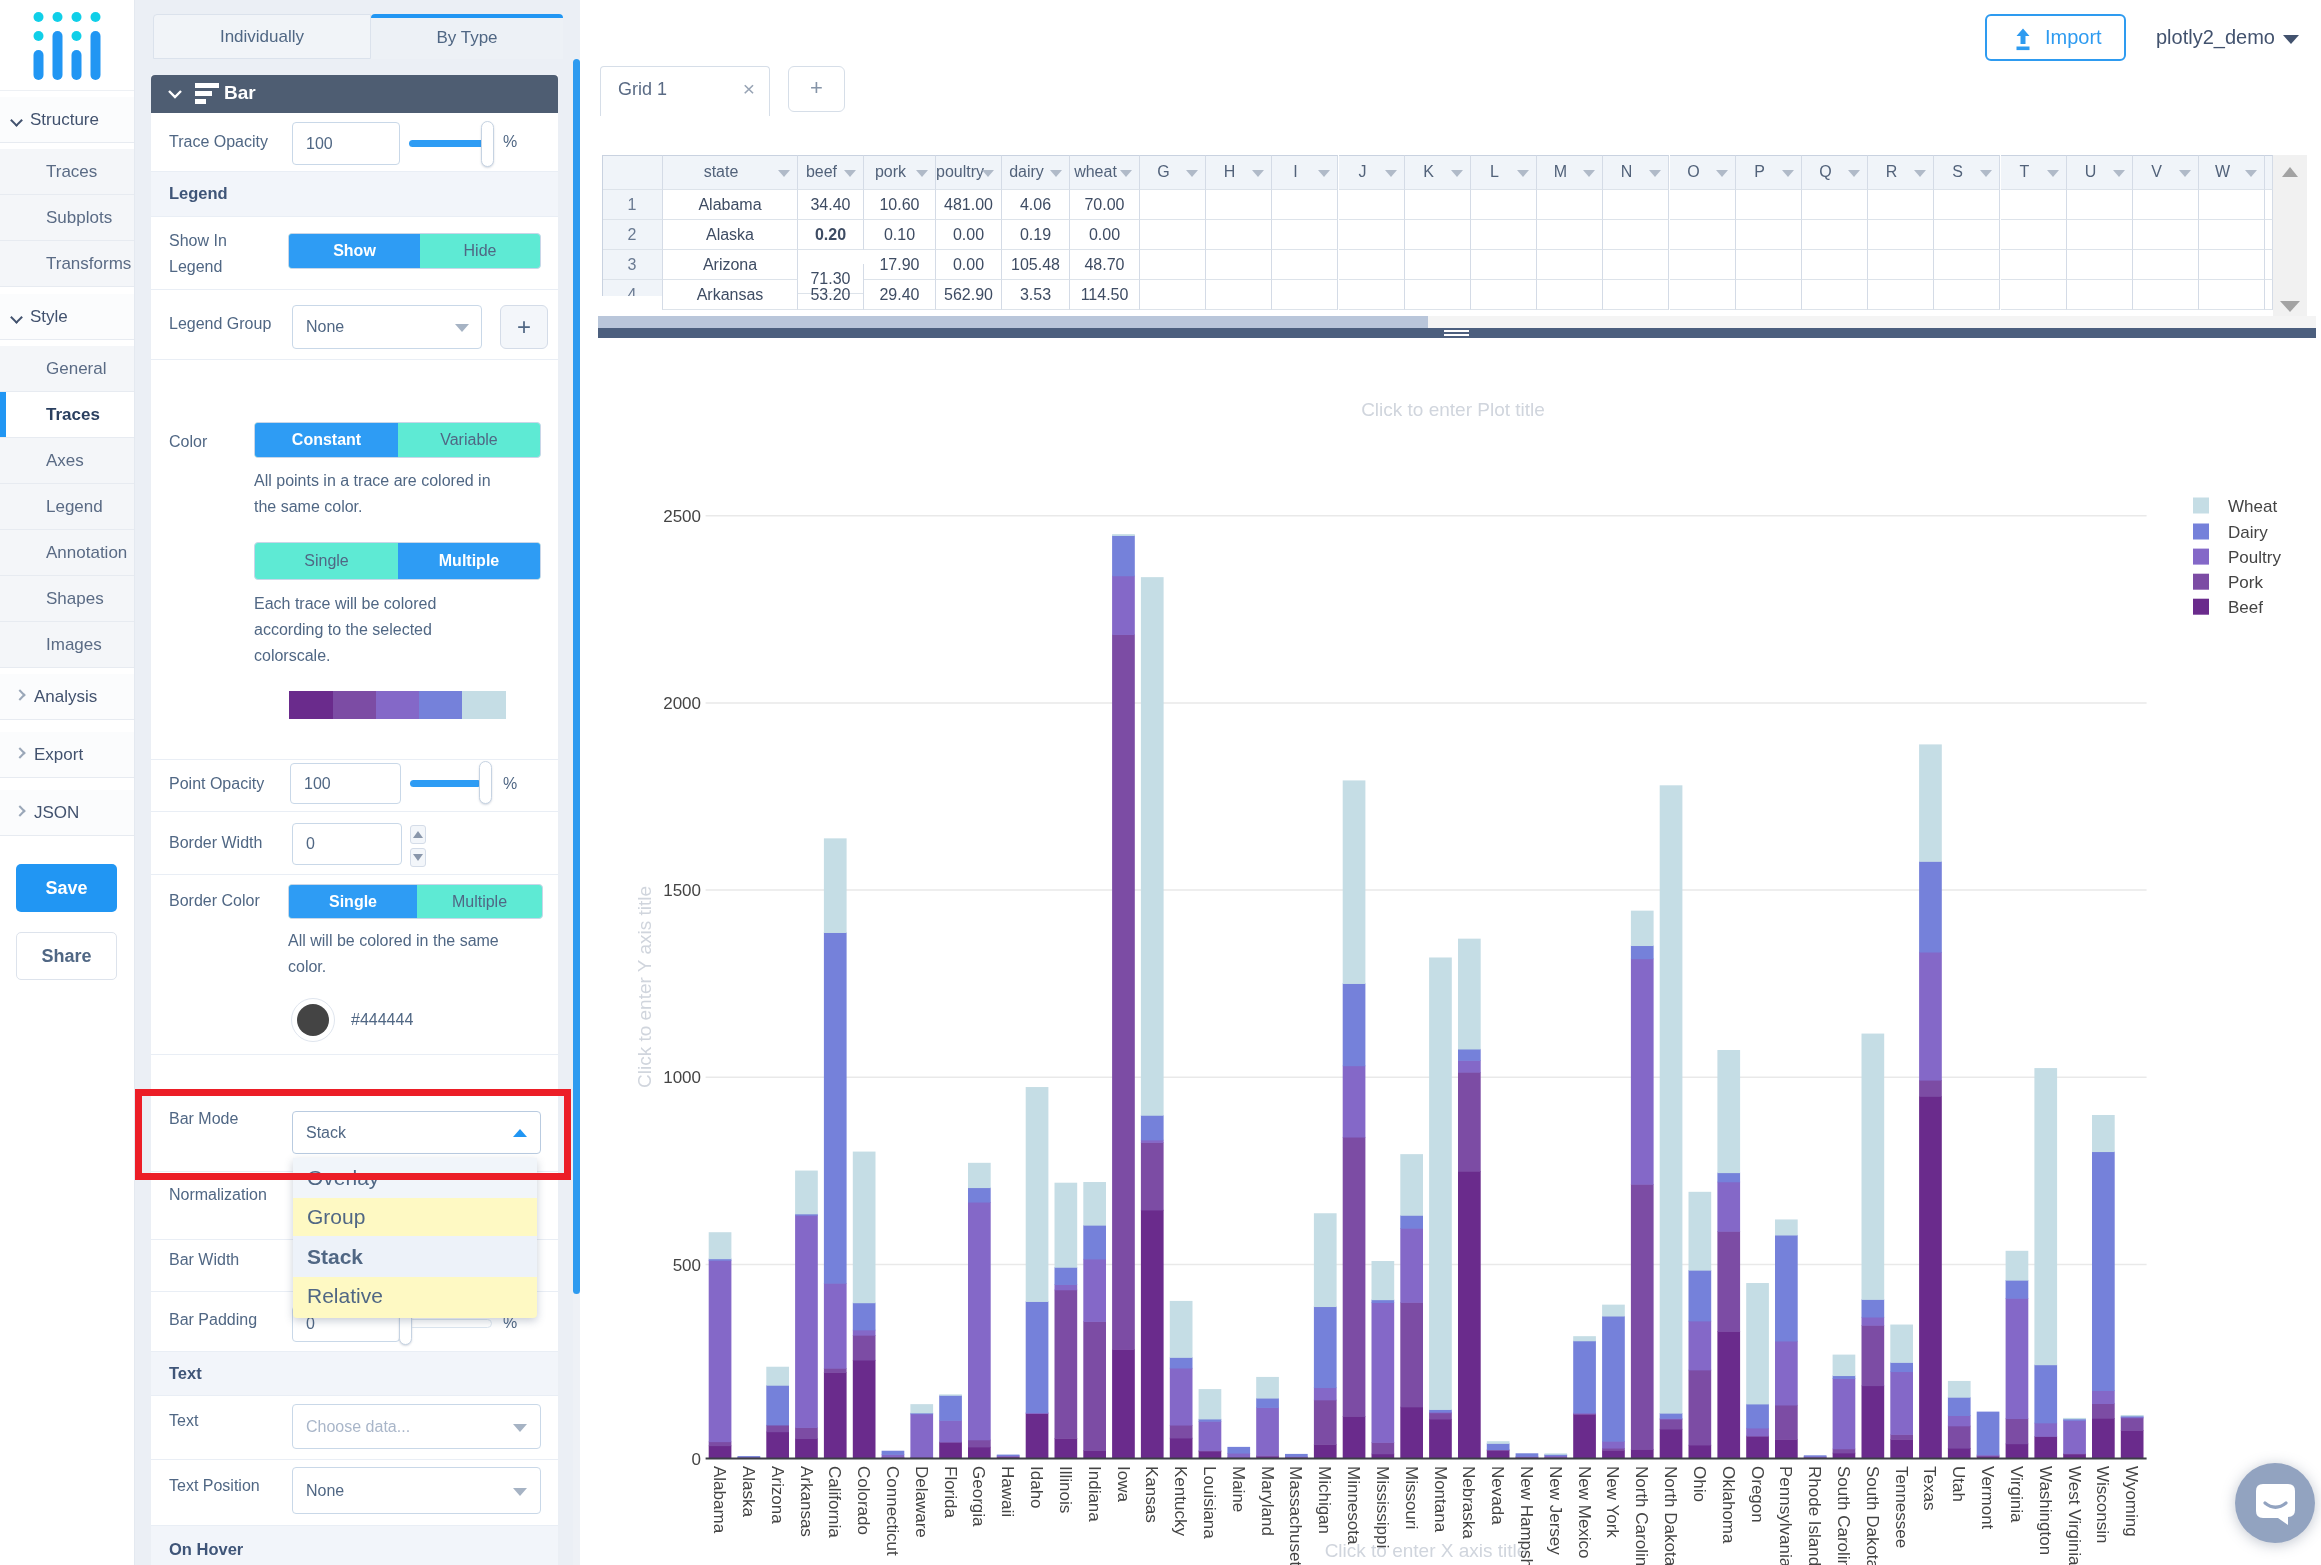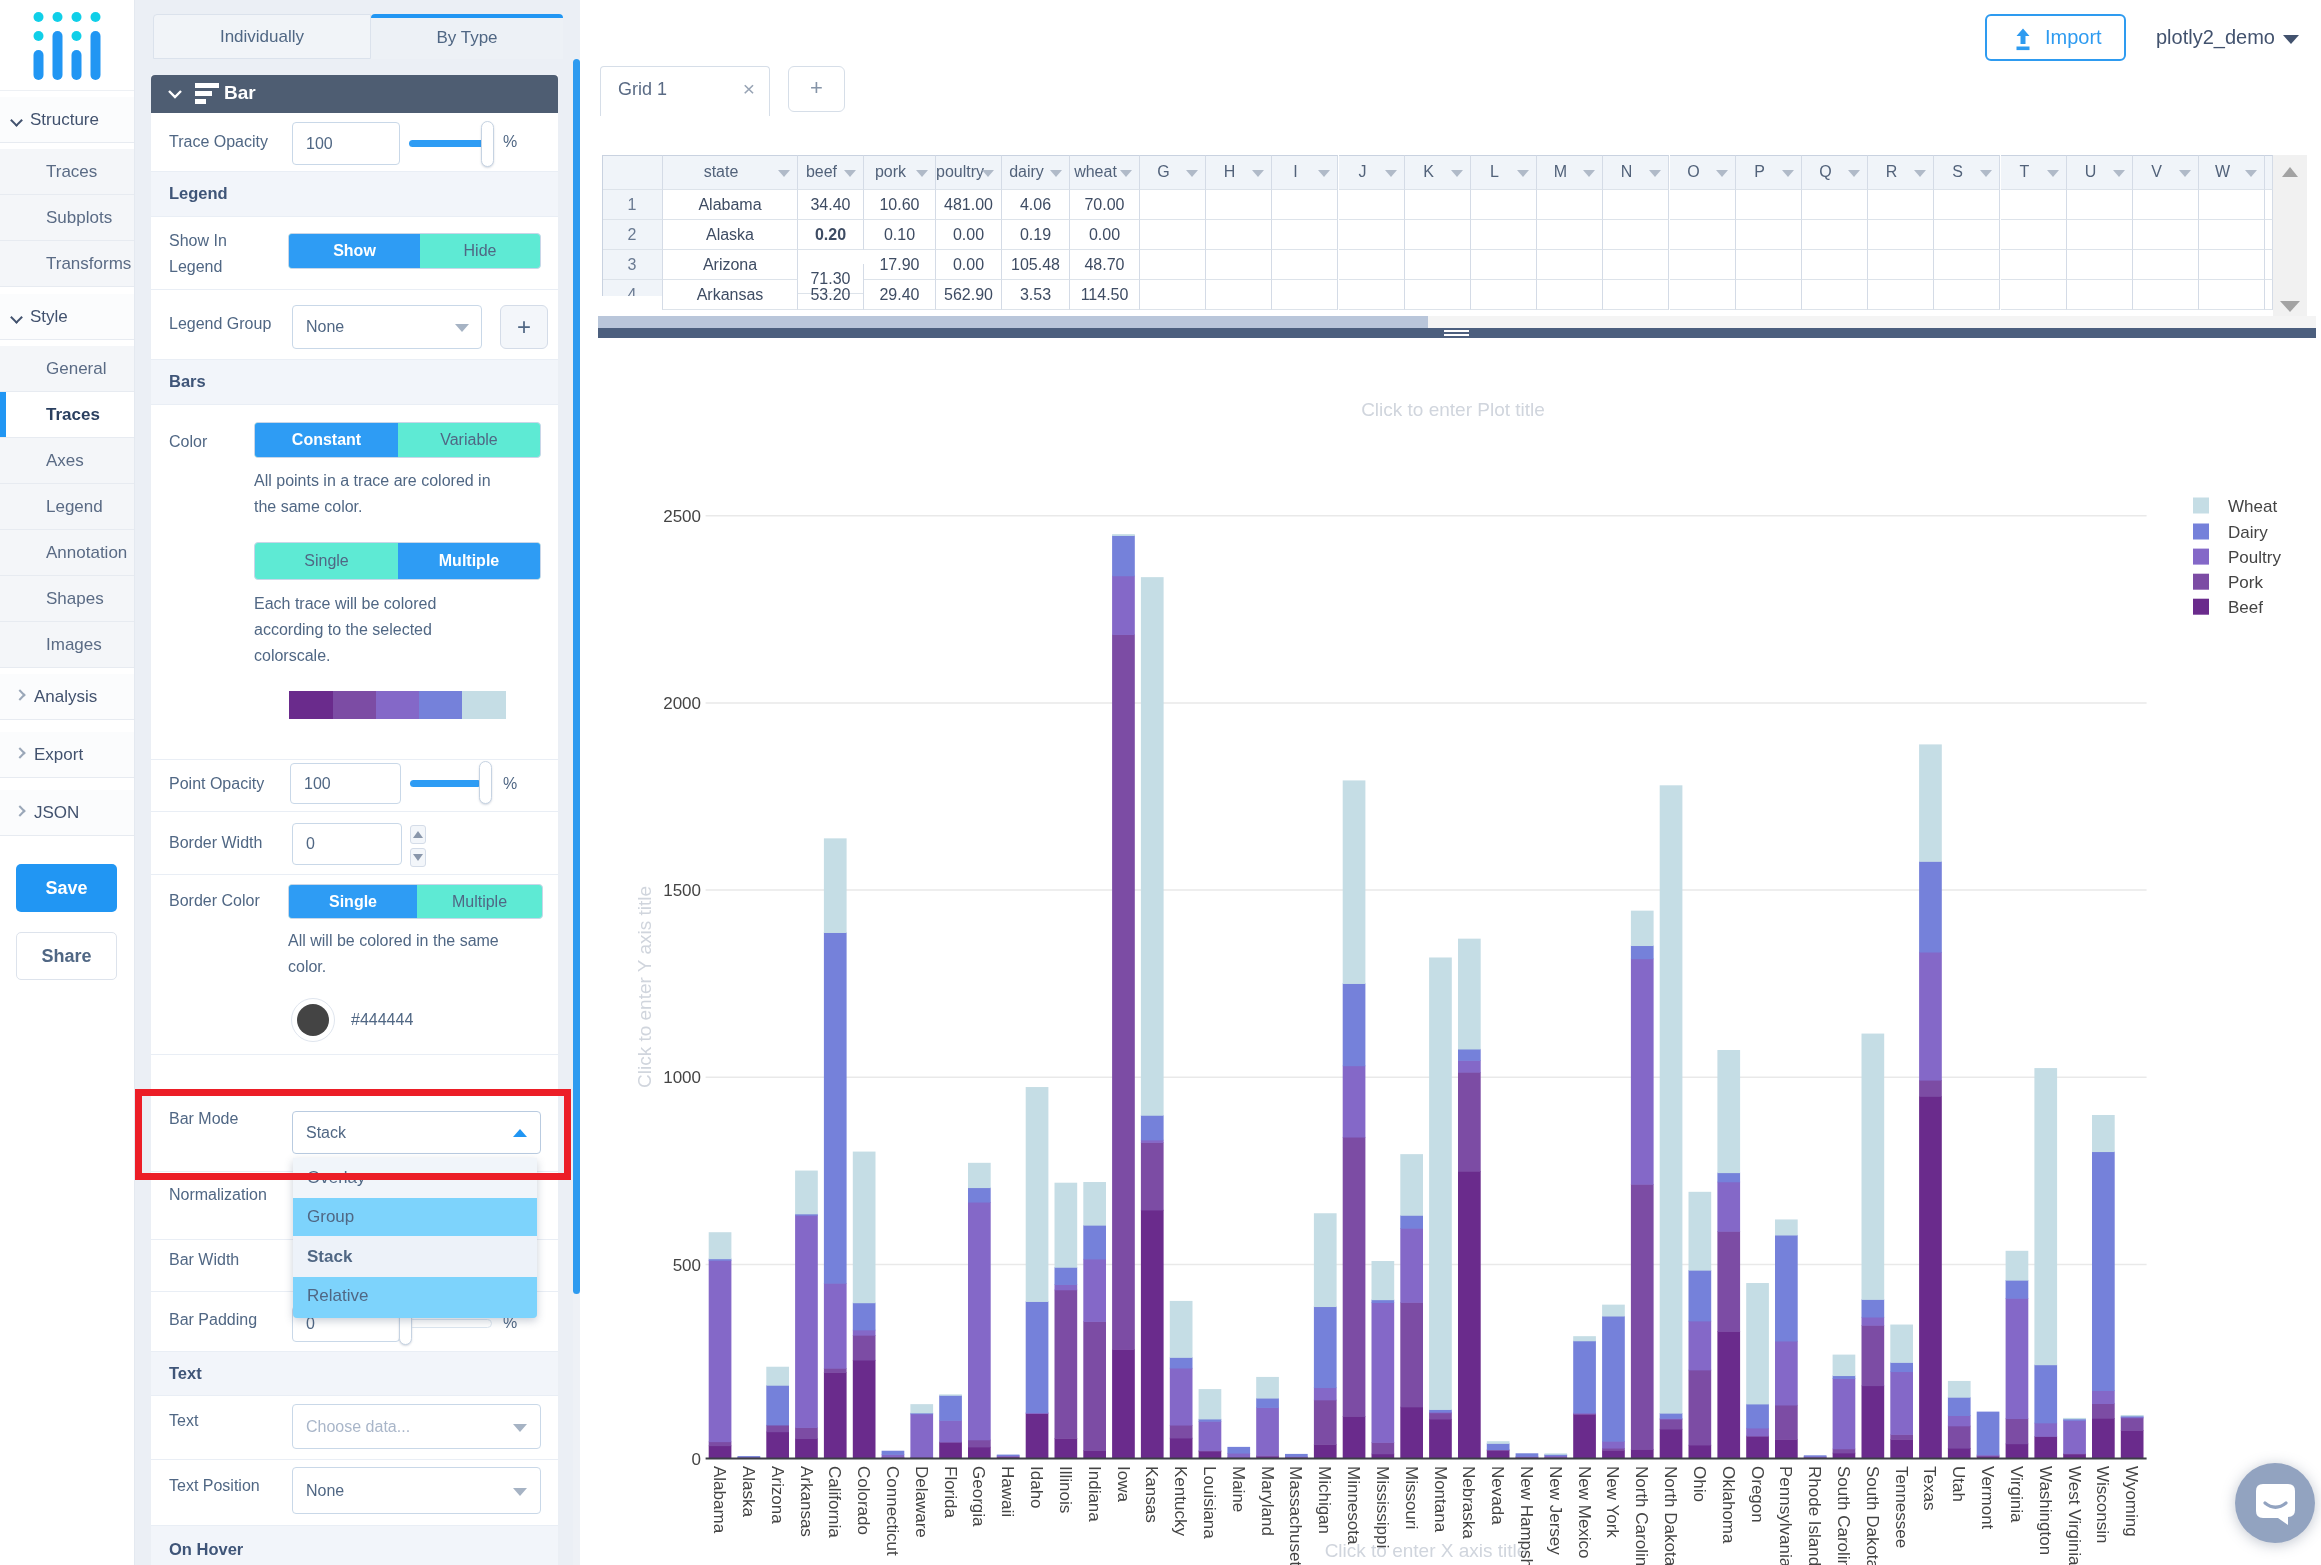--- a/index.html
+++ b/index.html
@@ -162,23 +162,20 @@
         </div>
       </div>
       <div class="srow" style="top:215px;height:70px">
         <span class="flabel" style="top:25px">Legend Group</span>
         <div class="tinput" style="left:141px;top:15px;width:190px;height:44px">
           <span class="v">None</span>
           <span class="seltri" style="right:12px;top:18px"></span>
         </div>
         <div style="position:absolute;left:349px;top:15px;width:48px;height:44px;background:#f3f6fa;border:1px solid #d4dce8;border-radius:6px;text-align:center;line-height:42px;font-size:24px;color:#506784">+</div>
       </div>
-      <div class="shead" style="top:285px;height:45px">
-        <span class="t" style="top:12px">Bars</span>
-      </div>
       <div class="srow" style="top:330px;height:355px">
         <span class="flabel" style="top:28px">Color</span>
         <div class="toggle" style="left:103px;top:17px;width:287px;height:36px">
           <div class="tgbtn tgon" style="left:0;width:143px;line-height:34px;border-radius:3px 0 0 3px">Constant</div>
           <div class="tgbtn" style="left:143px;width:142px;line-height:34px">Variable</div>
         </div>
         <div class="desc" style="left:103px;top:63px">All points in a trace are colored in<br>the same color.</div>
         <div class="toggle" style="left:103px;top:137px;width:287px;height:38px">
           <div class="tgbtn" style="left:0;width:143px;line-height:36px;height:36px">Single</div>
           <div class="tgbtn tgon" style="left:143px;width:142px;line-height:36px;height:36px;border-radius:0 3px 3px 0">Multiple</div>
@@ -260,21 +257,21 @@
       <div class="srow" style="top:1385px;height:66px">
         <span class="flabel" style="top:17px">Text Position</span>
         <div class="tinput" style="left:141px;top:7px;width:249px;height:47px">
           <span class="v">None</span>
           <span class="seltri" style="right:13px;top:20px"></span>
         </div>
       </div>
       <div class="shead" style="top:1451px;height:114px">
         <span class="t" style="top:14px">On Hover</span>
       </div>
-      <div style="position:absolute;left:142px;top:1083px;width:244px;height:160px;background:#7dd3fc;border-radius:0 0 4px 4px;box-shadow:0 3px 9px rgba(60,80,110,.28);z-index:50;font-size:17px;color:#506784">
+      <div style="position:absolute;left:142px;top:1083px;width:244px;height:160px;background:#fef9c3;border-radius:0 0 4px 4px;box-shadow:0 3px 9px rgba(60,80,110,.28);z-index:50;font-size:21px;color:#506784">
         <div style="position:absolute;top:0;width:244px;height:40px;background:#f1f5fa;line-height:40px"><span style="margin-left:14px">Overlay</span></div>
         <div style="position:absolute;top:40px;width:244px;height:38px;line-height:38px"><span style="margin-left:14px">Group</span></div>
         <div style="position:absolute;top:78px;width:244px;height:41px;background:#edf2f9;line-height:41px;font-weight:bold"><span style="margin-left:14px">Stack</span></div>
         <div style="position:absolute;top:119px;width:244px;height:38px;line-height:38px"><span style="margin-left:14px">Relative</span></div>
       </div>
     </div>
 
   <div class="abs" style="left:438px;top:59px;width:7px;height:1506px;background:#eef1f6"></div>
   <div class="abs" style="left:438px;top:59px;width:7px;height:1235px;background:#2e9bf0;border-radius:4px"></div>
 </div>

